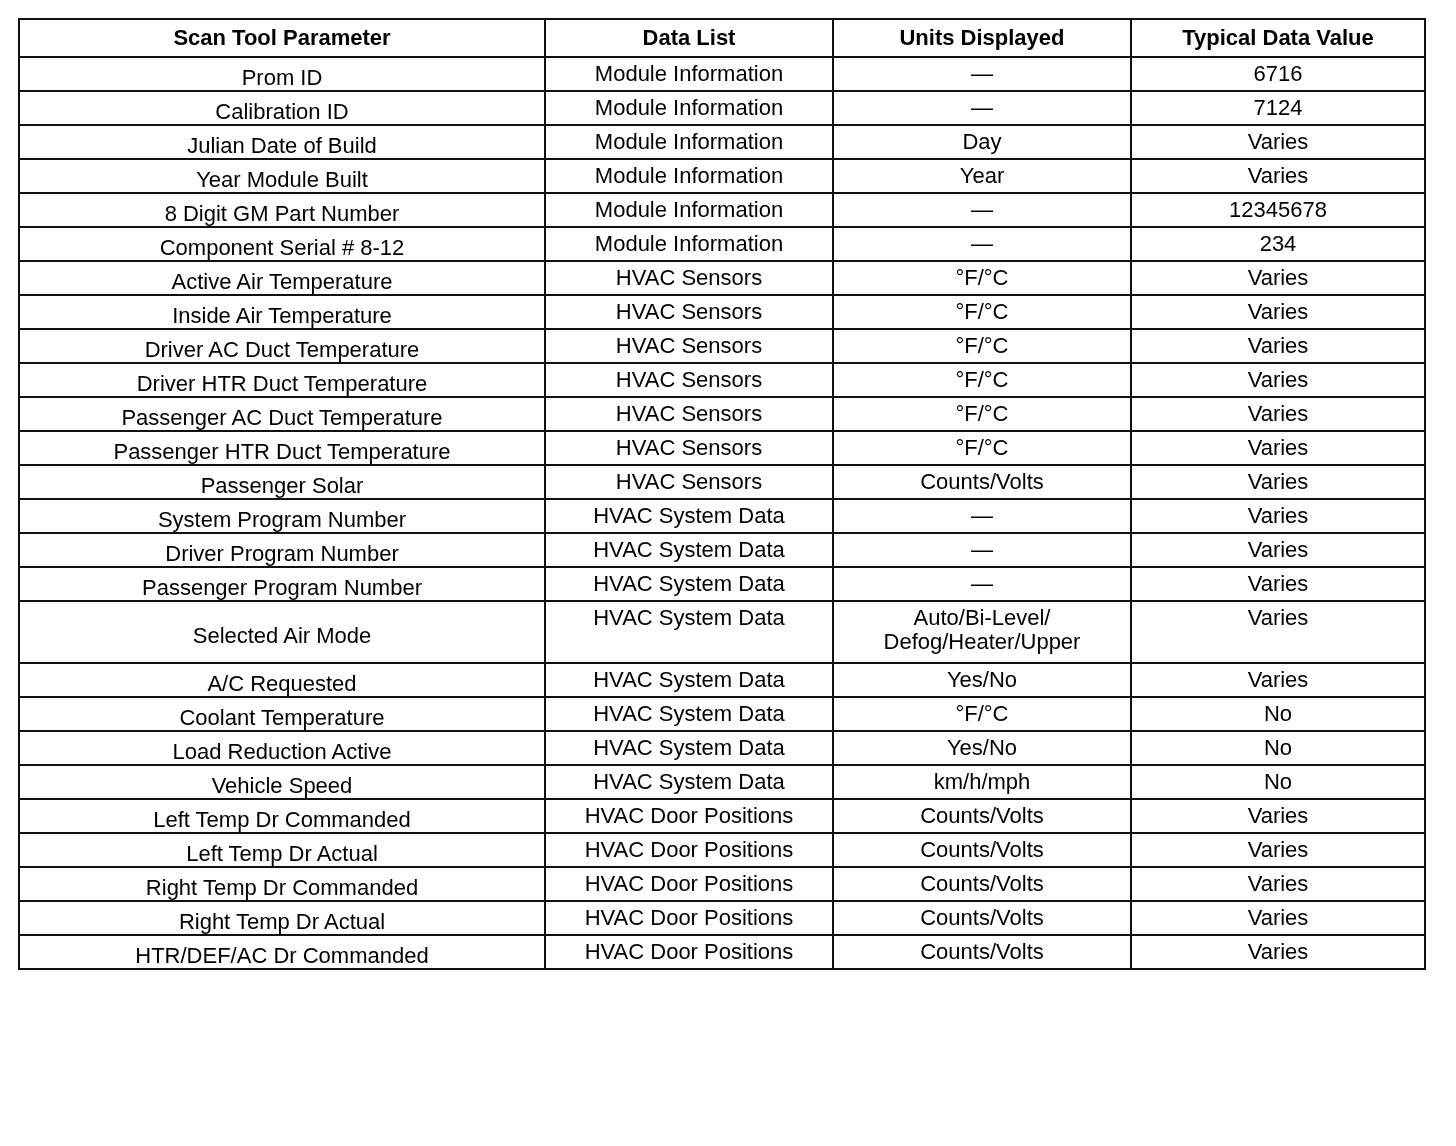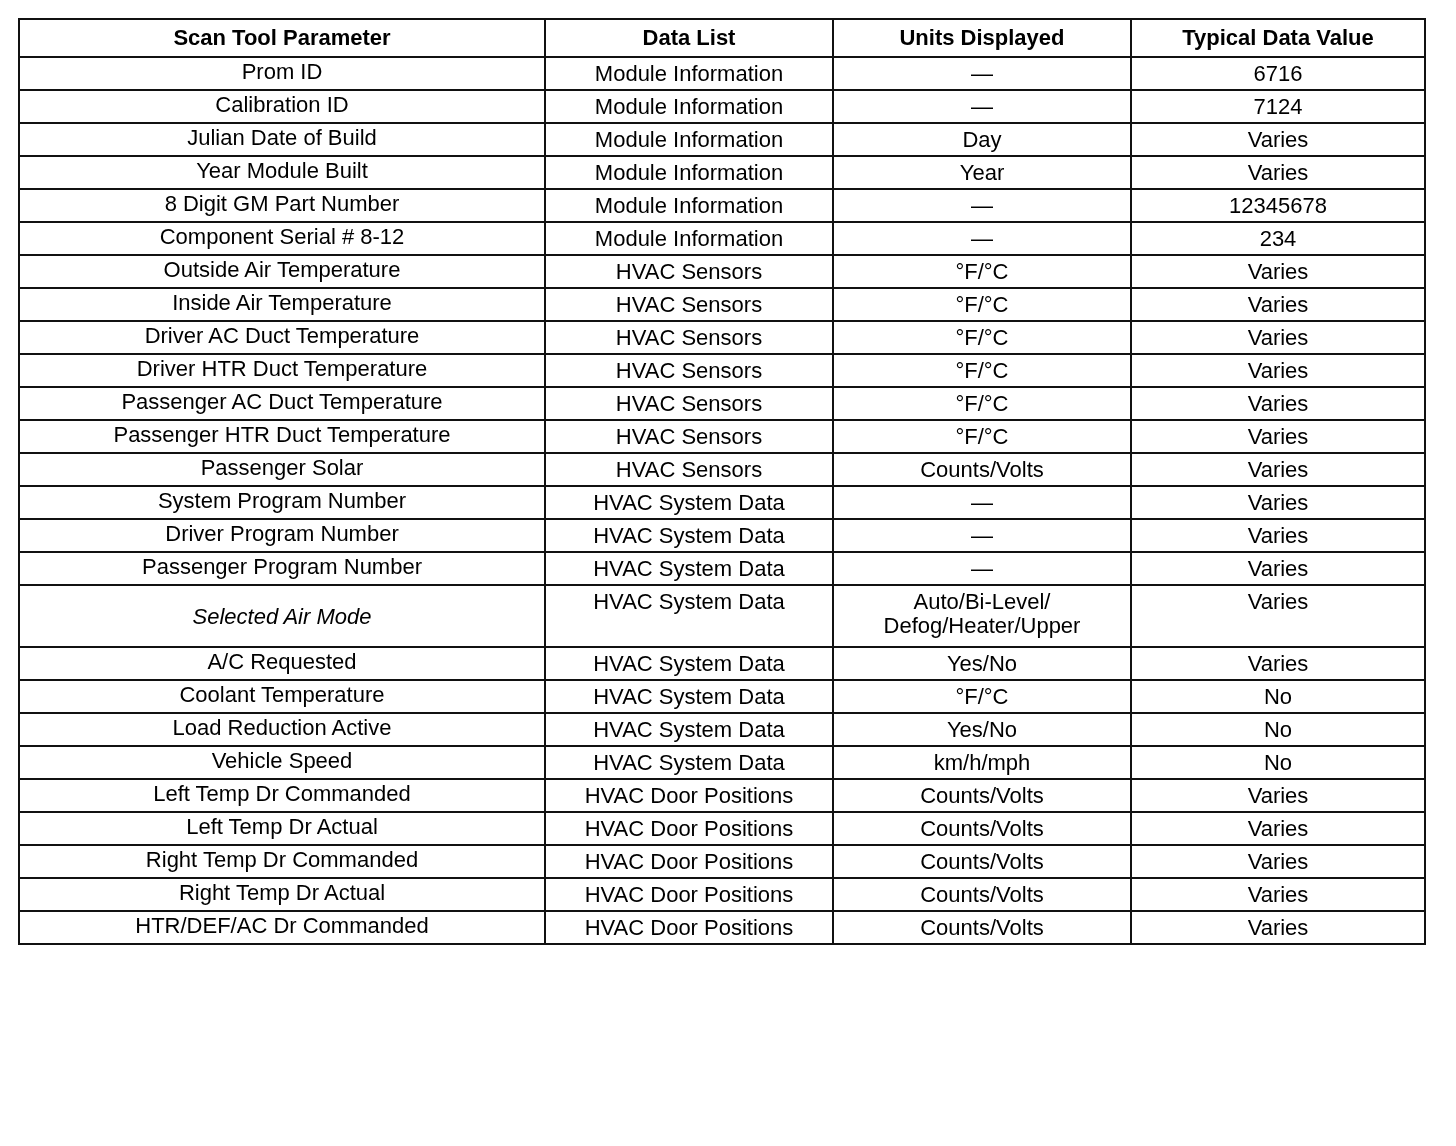--- a/index.html
+++ b/index.html
@@ -8,23 +8,23 @@
   table.scan { position: absolute; left: 18px; top: 18px; width: 1406px;
                border-collapse: collapse; table-layout: fixed; }
   table.scan col.c1 { width: 526px; }
   table.scan col.c2 { width: 288px; }
   table.scan col.c3 { width: 298px; }
   table.scan col.c4 { width: 294px; }
   table.scan th, table.scan td { border: 2.5px solid #111; text-align: center;
                vertical-align: top; padding: 4px 4px 0 4px; font-size: 22px;
                line-height: 24px; height: 33px; box-sizing: border-box; }
   table.scan th { font-weight: bold; height: 38px; padding-top: 6px; }
-  table.scan td.param { padding-top: 2px; }
+  table.scan td.param { padding-top: 8px; }
   tr.tall td { height: 62px; }
-  tr.tall td.param { vertical-align: middle; font-style: italic; }
+  tr.tall td.param { vertical-align: middle; }
 </style>
 </head>
 <body>
 
 <table class="scan">
   <colgroup>
       <col class="c1">
       <col class="c2">
       <col class="c3">
       <col class="c4">
@@ -68,21 +68,21 @@
         <td>—</td>
         <td>12345678</td>
       </tr>
       <tr>
         <td class="param">Component Serial # 8-12</td>
         <td>Module Information</td>
         <td>—</td>
         <td>234</td>
       </tr>
       <tr>
-        <td class="param">Outside Air Temperature</td>
+        <td class="param">Active Air Temperature</td>
         <td>HVAC Sensors</td>
         <td>°F/°C</td>
         <td>Varies</td>
       </tr>
       <tr>
         <td class="param">Inside Air Temperature</td>
         <td>HVAC Sensors</td>
         <td>°F/°C</td>
         <td>Varies</td>
       </tr>

